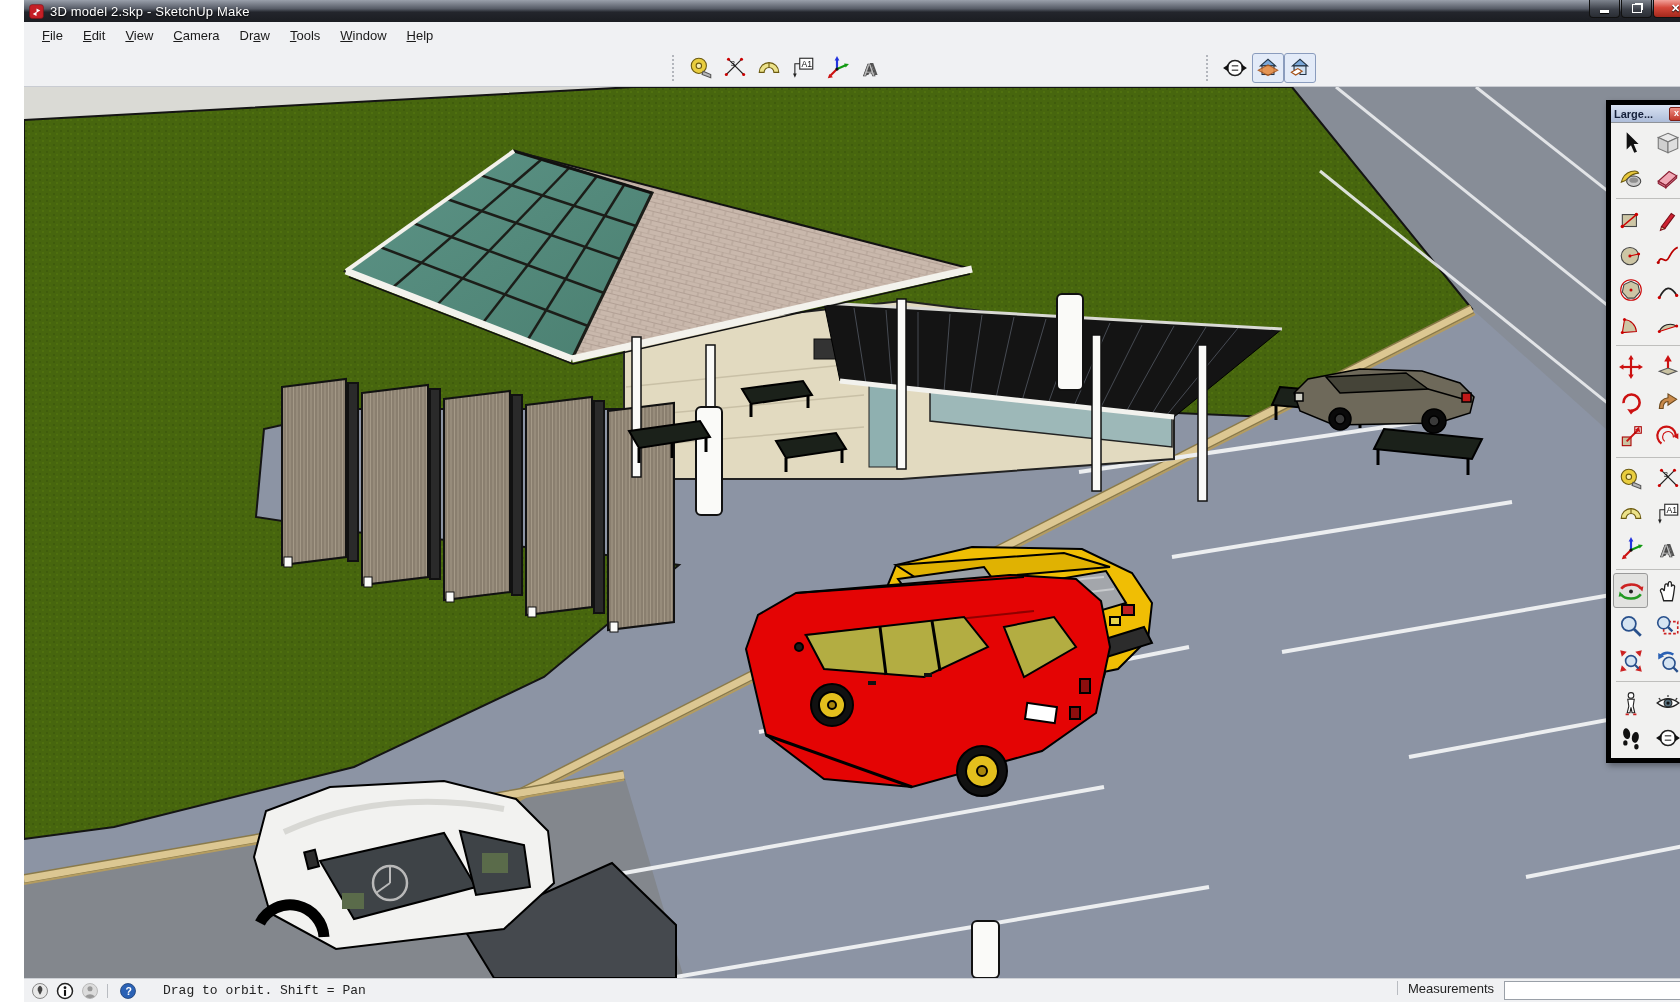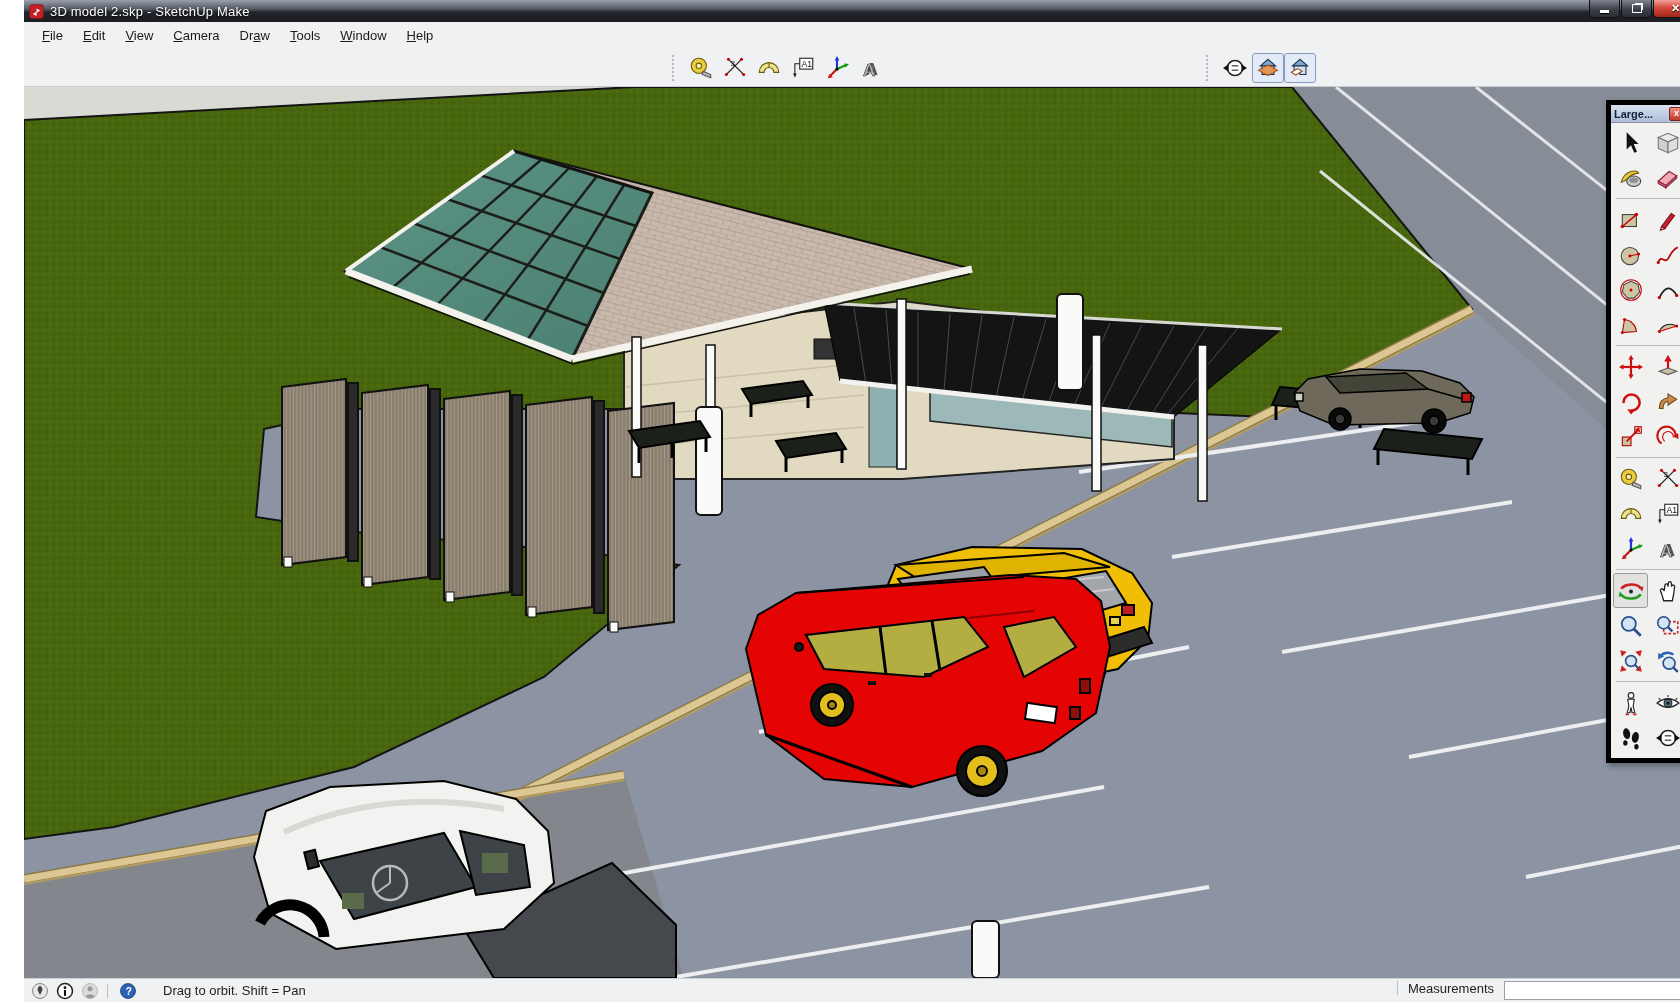--- a/index.html
+++ b/index.html
@@ -40,21 +40,21 @@
   .palette-close{width:13px;height:12px;background:linear-gradient(#ef8f85,var(--closer,#c0392b));border:1px solid #7e1f15;
     color:#fff;font-size:9px;line-height:10px;text-align:center;border-radius:2px;font-weight:bold;}
   .palette-grid{display:grid;grid-template-columns:1fr 1fr;padding:2px 1px 3px;}
   .pcell{height:35px;display:flex;align-items:center;justify-content:center;}
   .pcell.active{border:1px solid #9a9a9a;background:#e2e2e0;border-radius:3px;height:33px;margin:0 1px;}
   .psep{grid-column:1/-1;height:1px;background:#bfbfbd;margin:3px 4px;}
   
   .statusbar{display:flex;align-items:center;background:var(--chrome,#f0f1f3);border-top:1px solid #cdd0d5;font-size:13px;color:#222;}
   .sb-icon{width:18px;height:18px;margin-left:7px;}
   .sb-sep{width:1px;height:14px;background:#b9bcc1;margin:0 4px 0 8px;}
-  .sb-hint{margin-left:26px;}
+  .sb-hint{margin-left:26px;font-family:Liberation Mono, monospace;}
   .sb-right{margin-left:auto;display:flex;align-items:flex-start;}
   .sb-mlabel{margin:0 10px 0 6px;}
   .sb-minput{width:188px;height:17px;border:1px solid #9aa0a8;background:#fff;margin-right:4px;font-size:12px;padding:0 3px;}
   .hidden-defs{position:absolute;width:0;height:0;overflow:hidden;}
 </style>
 </head>
 <body>
 
 <svg class="hidden-defs" aria-hidden="true">
   <defs>

